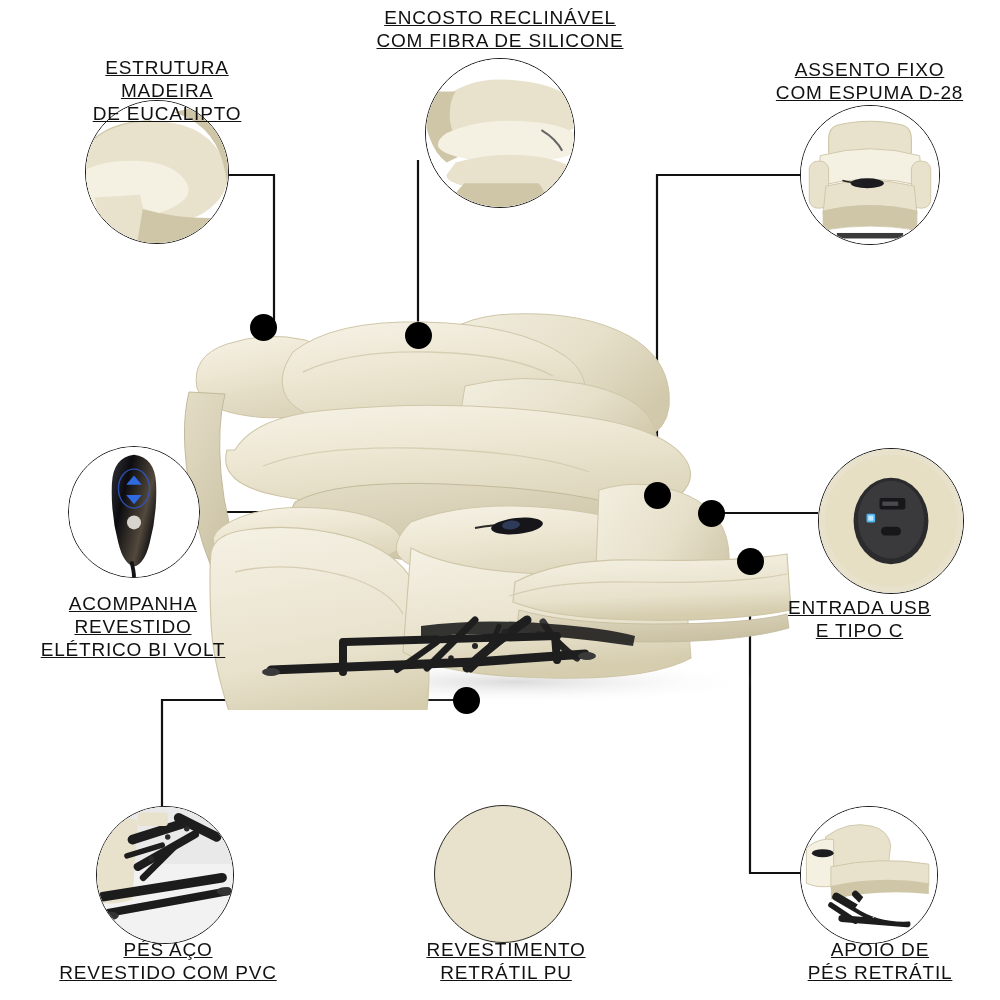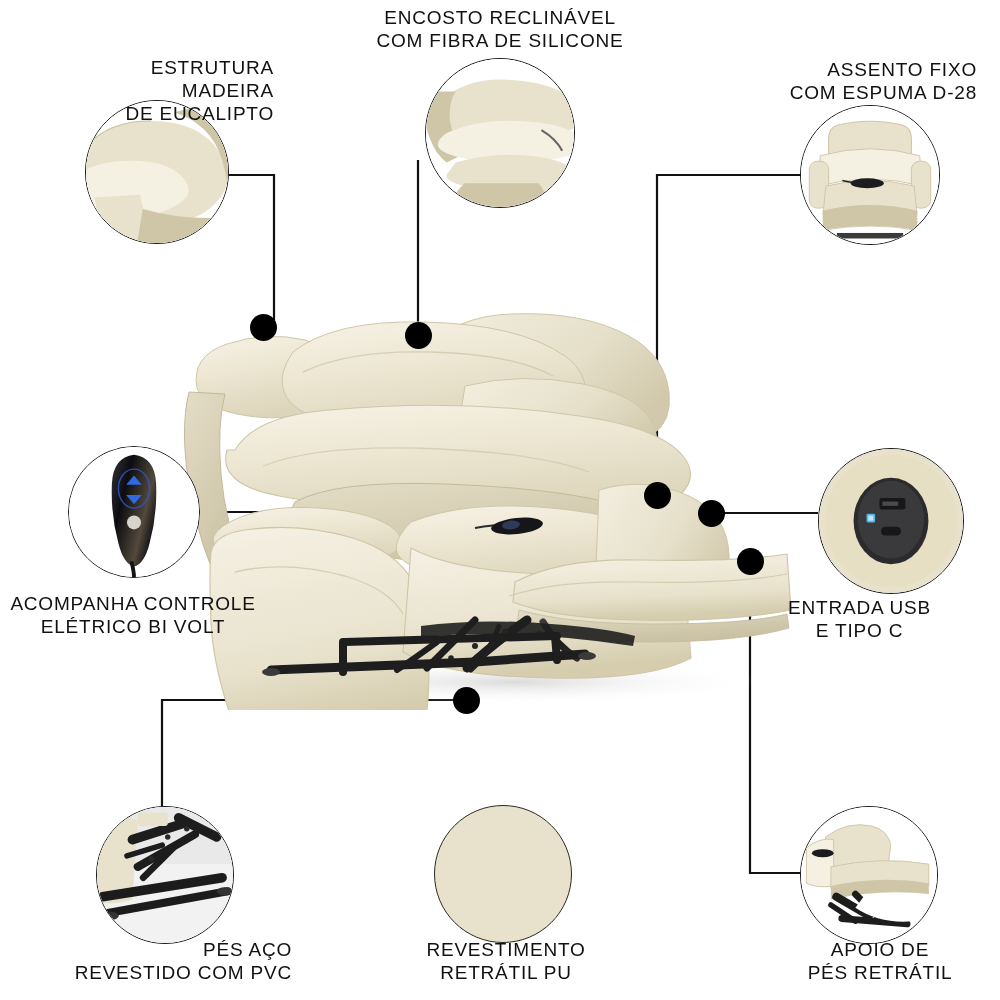--- a/index.html
+++ b/index.html
@@ -15,20 +15,21 @@
   .label{
     position:absolute;
     text-align:center;
     color:#111111;
     font-size:19px;
     line-height:1.22;
     letter-spacing:0.8px;
     font-weight:500;
     white-space:pre-line;
     font-family:"Liberation Sans", sans-serif;
+    text-decoration:underline;
   }
 
   .inset{
     position:absolute;
     border-radius:50%;
     border:1.6px solid #1a1a1a;
     overflow:hidden;
     background:#ffffff;
     box-sizing:border-box;
   }
@@ -269,31 +270,31 @@
           <path d="M40 64 L58 82" stroke-width="5"></path>
           <path d="M22 72 L40 84" stroke-width="4"></path>
           <path d="M30 82 L78 86" stroke-width="5"></path>
         </g>
         <path d="M46 66 q20 10 38 8 l-2 10 q-24 2 -42 -10 z" fill="#ffffff"></path>
       </svg></div>
       </div>
     </div>
 
   <div id="labels">
-      <div class="label" style="left: 60px; top: 56px; width: 214px; text-align: right;">ESTRUTURA MADEIRA
+      <div class="label" style="left: 60px; top: 56px; width: 214px;">ESTRUTURA MADEIRA
 DE EUCALIPTO</div>
       <div class="label" style="left: 371px; top: 6px; width: 258px;">ENCOSTO RECLINÁVEL
 COM FIBRA DE SILICONE</div>
-      <div class="label" style="left: 762px; top: 58px; width: 215px; text-align: right;">ASSENTO FIXO
+      <div class="label" style="left: 762px; top: 58px; width: 215px;">ASSENTO FIXO
 COM ESPUMA D-28</div>
-      <div class="label" style="left: 8px; top: 592px; width: 250px;">ACOMPANHA CONTROLE
+      <div class="label" style="left: 8px; top: 592px; width: 250px;">ACOMPANHA REVESTIDO
 ELÉTRICO BI VOLT</div>
       <div class="label" style="left: 777px; top: 596px; width: 165px;">ENTRADA USB
 E TIPO C</div>
-      <div class="label" style="left: 60px; top: 938px; width: 232px; text-align: right;">PÉS AÇO
+      <div class="label" style="left: 52px; top: 938px; width: 232px;">PÉS AÇO
 REVESTIDO COM PVC</div>
       <div class="label" style="left: 413px; top: 938px; width: 186px;">REVESTIMENTO
 RETRÁTIL PU</div>
       <div class="label" style="left: 797px; top: 938px; width: 166px;">APOIO DE
 PÉS RETRÁTIL</div>
     </div>
 
   <div id="dots">
       <div class="dot" style="left: 249.5px; top: 313.5px; width: 27px; height: 27px; background: rgb(0, 0, 0);"></div>
       <div class="dot" style="left: 404.5px; top: 321.5px; width: 27px; height: 27px; background: rgb(0, 0, 0);"></div>

